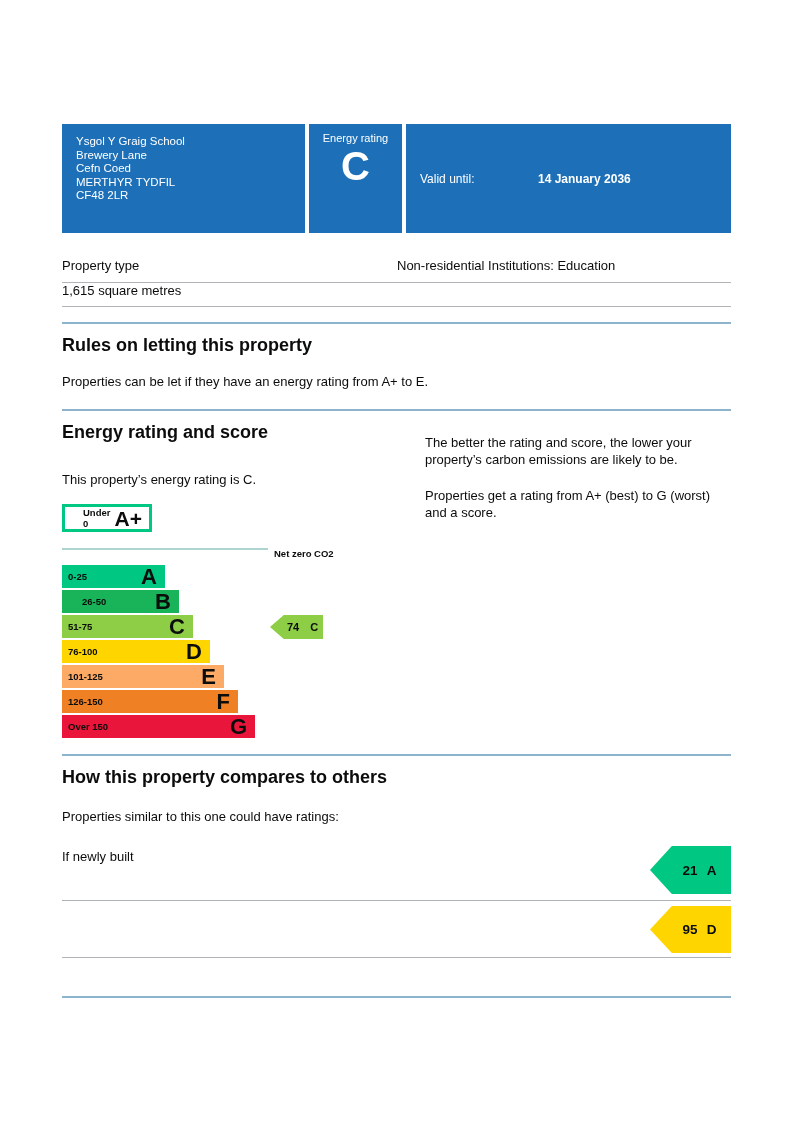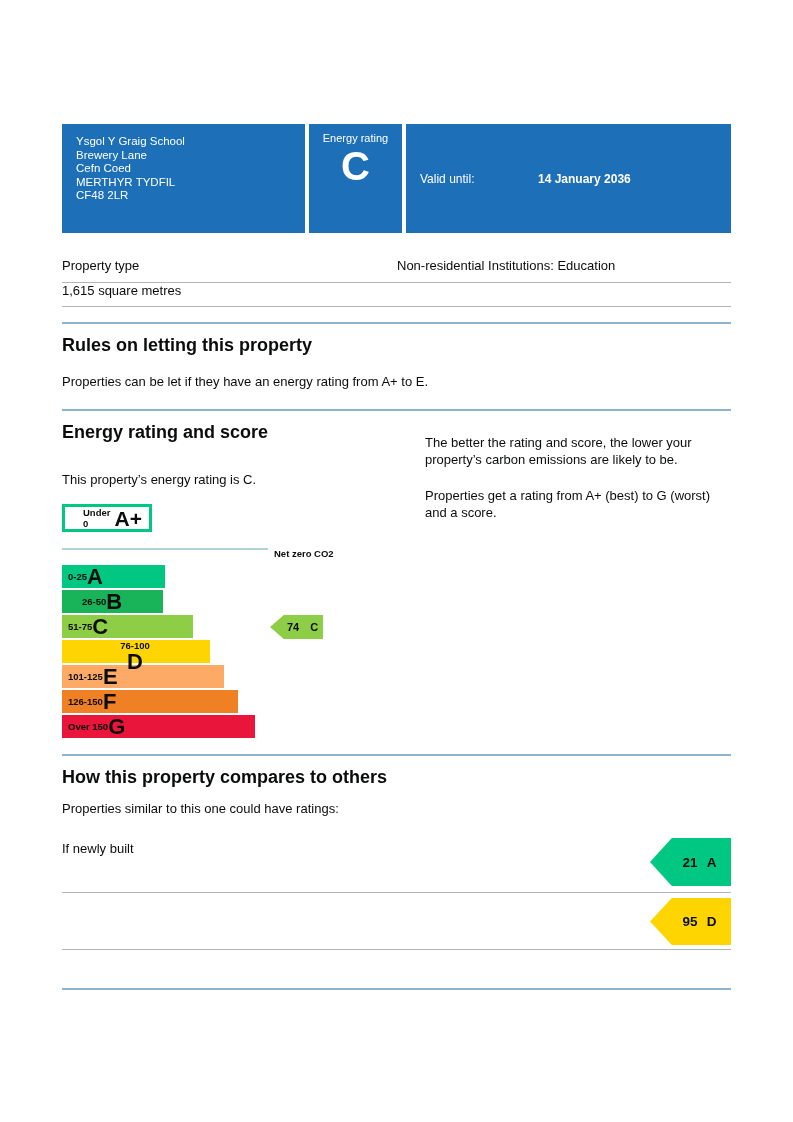--- a/index.html
+++ b/index.html
@@ -110,41 +110,41 @@
   .aplus-box .band-letter { font-size: 21px; }
   .netzero-row { display: flex; align-items: flex-start; margin-top: 16px; height: 12px; }
   .netzero-line { width: 206px; height: 2px; background: #aed4d1; }
   .netzero-label { font-size: 9.5px; font-weight: bold; margin-left: 6px; white-space: nowrap; }
   .bands { position: relative; margin-top: 5px; }
   .band {
     height: 23px;
     margin-bottom: 2px;
     display: flex;
     align-items: center;
-    justify-content: flex-start;
+    justify-content: space-between;
     padding: 0 8px 0 6px;
   }
   .current-arrow {
     position: absolute;
     left: 208px;
     top: 50px;
     width: 53px;
     height: 24px;
     clip-path: polygon(26% 0, 100% 0, 100% 100%, 26% 100%, 0 50%);
     display: flex;
     align-items: center;
     justify-content: center;
     padding-left: 12px;
     font-size: 11px;
     font-weight: bold;
     gap: 11px;
   }
 
   
-  .compare-intro { margin-top: 12px; }
+  .compare-intro { margin-top: 20px; }
   .compare-rows { margin-top: 14px; }
   .compare-row {
     position: relative;
     border-bottom: 1px solid #b1b4b6;
   }
   .compare-row-1 { height: 62px; }
   .compare-row-2 { height: 57px; }
   .compare-label { font-size: 13px; padding-top: 10px; display: block; }
   .compare-arrow {
     position: absolute;
@@ -218,29 +218,29 @@
           </div>
           <div class="netzero-row">
             <span class="netzero-line"></span>
             <span class="netzero-label">Net zero CO2</span>
           </div>
           <div class="bands">
             <div class="band" style="width: 103px; background: rgb(0, 199, 129);">
               <span class="band-range">0-25</span>
               <span class="band-letter">A</span>
             </div>
-            <div class="band" style="width: 101px; background: rgb(25, 180, 89); padding-left: 20px;">
+            <div class="band" style="width: 117px; background: rgb(25, 180, 89); padding-left: 20px;">
               <span class="band-range">26-50</span>
               <span class="band-letter">B</span>
             </div>
             <div class="band" style="width: 131px; background: rgb(141, 206, 70);">
               <span class="band-range">51-75</span>
               <span class="band-letter">C</span>
             </div>
-            <div class="band" style="width: 148px; background: rgb(255, 213, 0); flex-direction: column;">
+            <div class="band" style="width: 148px; background: rgb(255, 213, 0);">
               <span class="band-range">76-100</span>
               <span class="band-letter">D</span>
             </div>
             <div class="band" style="width: 162px; background: rgb(252, 170, 101);">
               <span class="band-range">101-125</span>
               <span class="band-letter">E</span>
             </div>
             <div class="band" style="width: 176px; background: rgb(239, 128, 35);">
               <span class="band-range">126-150</span>
               <span class="band-letter">F</span>

